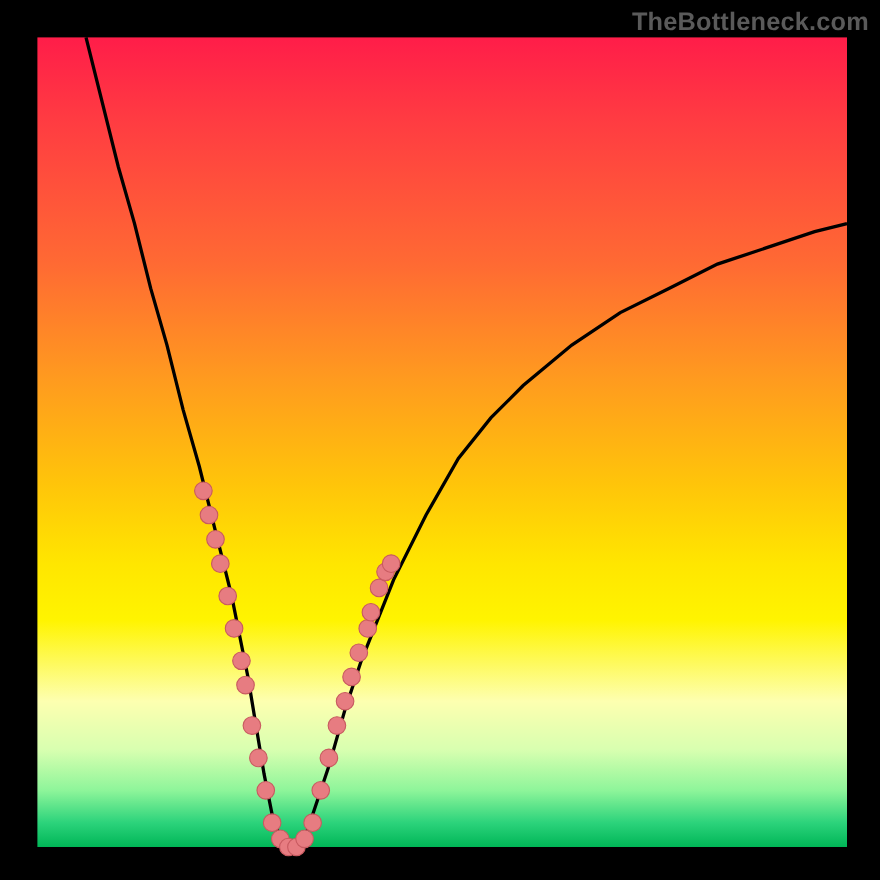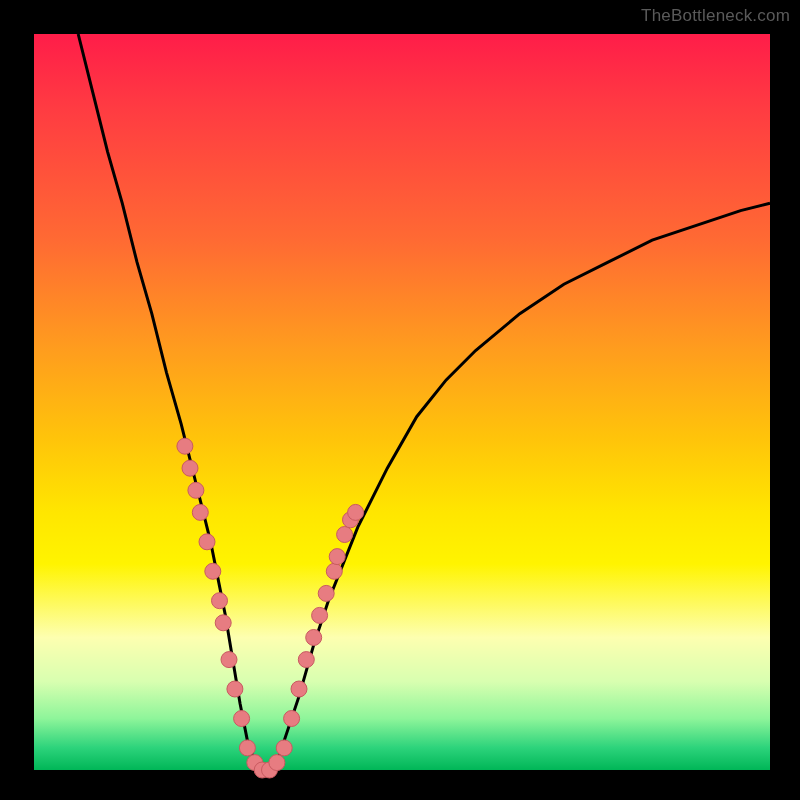--- a/index.html
+++ b/index.html
@@ -39,22 +39,22 @@
       #8ef59a 93%,
       #2cd37b 97%,
       #00b657 100%
     );
   }
   .watermark {
     position: absolute;
     top: 6px;
     right: 10px;
     color: #5a5a5a;
-    font-size: 17px;
-    font-weight: 400;
+    font-size: 23px;
+    font-weight: 700;
     letter-spacing: 0.2px;
     user-select: none;
   }
   svg.curve {
     position: absolute;
     left: 0;
     top: 0;
     width: 736px;
     height: 736px;
     overflow: visible;

